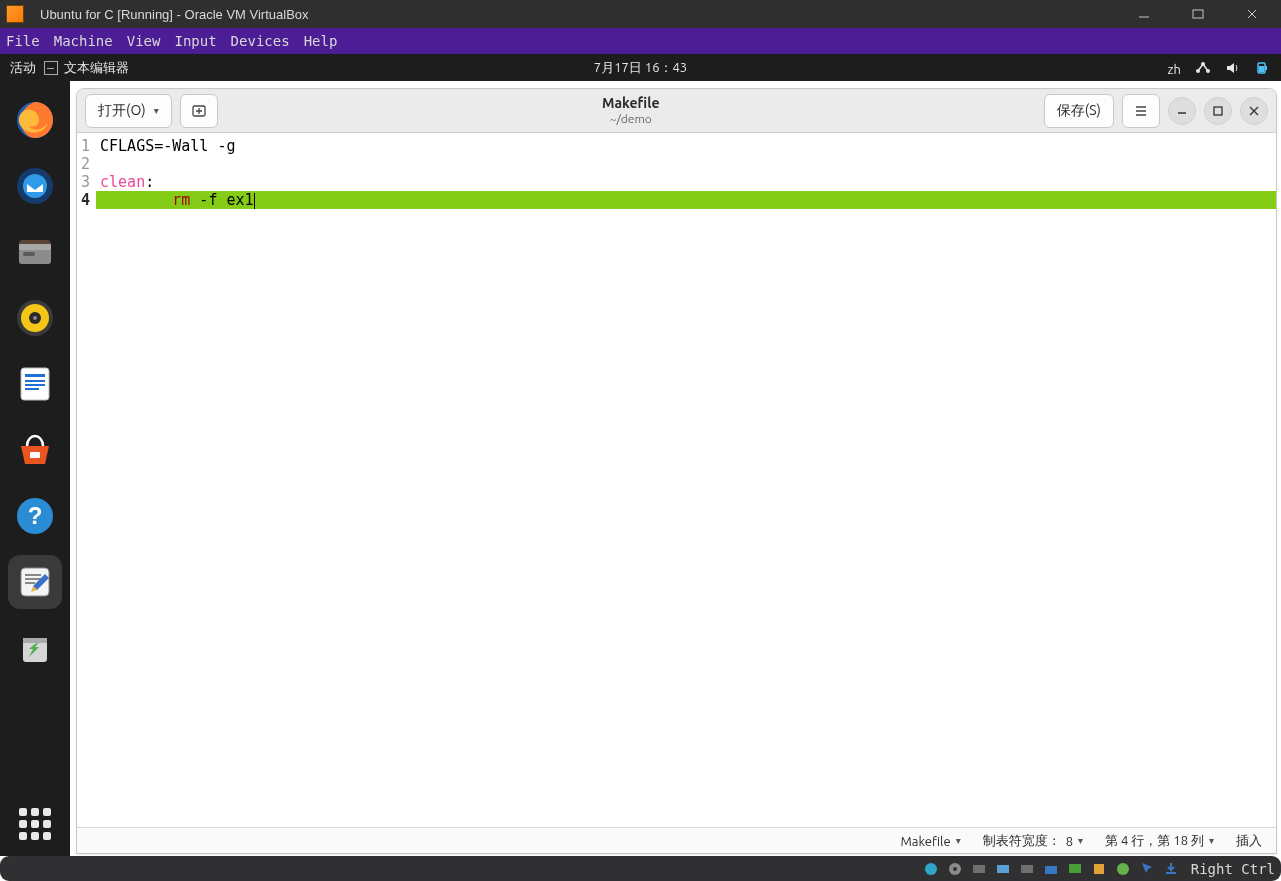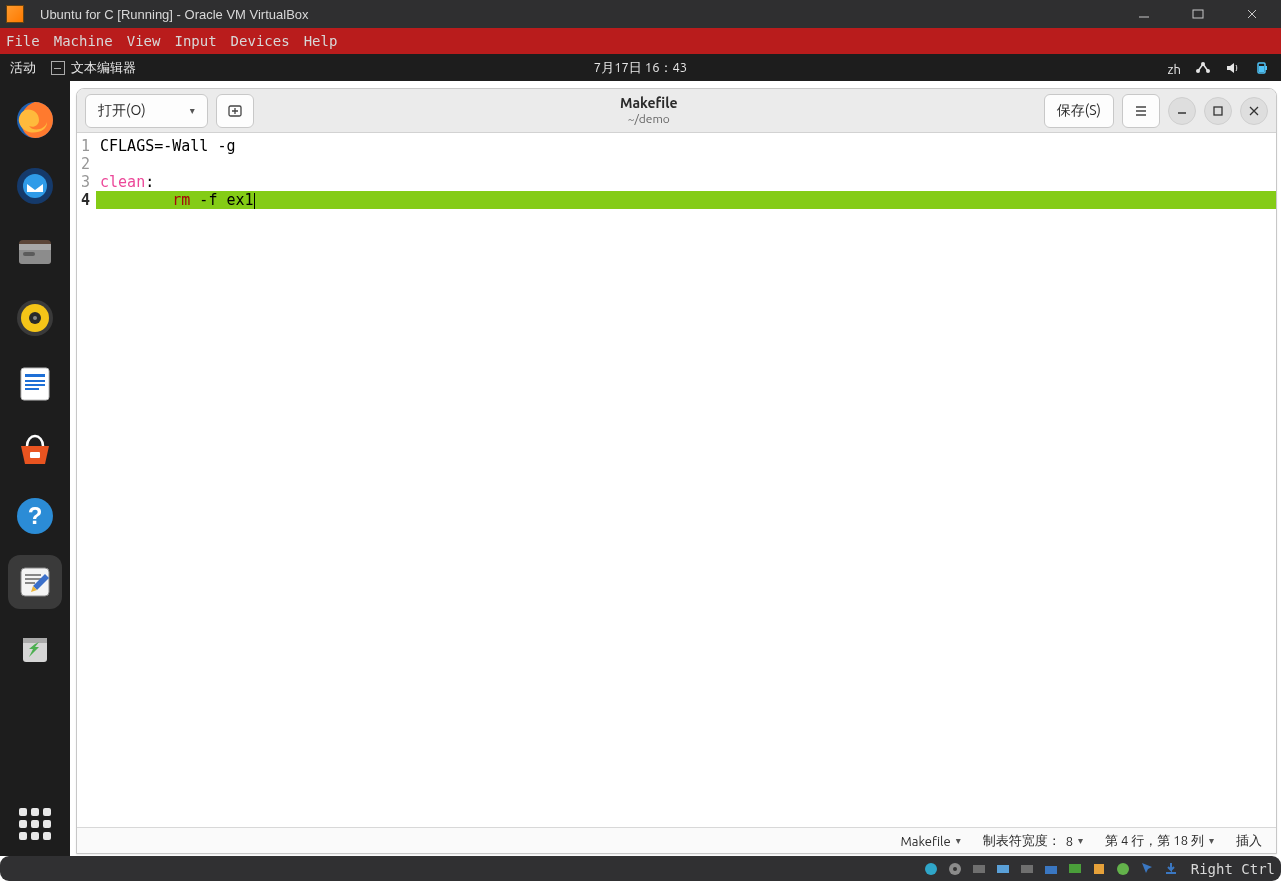--- a/index.html
+++ b/index.html
@@ -21,34 +21,34 @@
 }
 .vb-title .spacer{flex:1}
 .vb-title .winbtn{
   width:46px;height:28px;display:flex;align-items:center;justify-content:center;
   color:#c8c8c8;cursor:pointer;
 }
 .vb-title .winbtn svg{stroke:#c8c8c8;fill:none;stroke-width:1}
 
 
 .vb-menu{
-  height:26px; background:#b91c1c; color:#d8d8d8;
+  height:26px; background:#4c1d95; color:#d8d8d8;
   display:flex; align-items:center; font-size:14px;
   padding:0 6px; font-family:"DejaVu Sans Mono",monospace;
   gap:14px;
 }
 .vb-menu span{cursor:pointer}
 
 
 .ubuntu-top{
   height:27px;background:#1d1d1d;color:#e6e6e6;
   display:flex;align-items:center;font-size:13px;
   padding:0 10px;font-family:"Ubuntu","Noto Sans CJK",sans-serif;
 }
-.ubuntu-top .left{display:flex;align-items:flex-start;gap:7px}
+.ubuntu-top .left{display:flex;align-items:flex-start;gap:0}
 .ubuntu-top .activities{font-weight:500}
 .ubuntu-top .app{display:flex;align-items:center;gap:6px;margin-left:8px}
 .ubuntu-top .app .tiny-icon{
   width:14px;height:14px;border:1px solid #aaa;position:relative;
 }
 .ubuntu-top .app .tiny-icon::after{
   content:"";position:absolute;left:2px;top:6px;width:7px;height:1px;background:#aaa;
 }
 .ubuntu-top .center{
   position:absolute;left:50%;transform:translateX(-50%);
@@ -89,21 +89,21 @@
   box-shadow:0 1px 2px rgba(0,0,0,.08);
 }
 .ed-header{
   height:44px;background:#ebebeb;border-bottom:1px solid #d2d2d2;
   display:flex;align-items:center;padding:0 8px;gap:8px;
 }
 .ed-btn{
   height:34px;border:1px solid #c8c8c8;border-radius:6px;
   background:#fdfdfd;display:flex;align-items:center;
   padding:0 12px;font-size:14px;cursor:pointer;
-  font-family:"Ubuntu","Noto Sans CJK",sans-serif;color:#2b2b2b;gap:36px;
+  font-family:"Ubuntu","Noto Sans CJK",sans-serif;color:#2b2b2b;
 }
 .ed-btn.small{padding:0 10px}
 .ed-btn .chev{margin-left:8px;font-size:10px;color:#555}
 .ed-title{
   flex:1;text-align:center;font-family:"Ubuntu",sans-serif;
   display:flex;flex-direction:column;line-height:1.1;
 }
 .ed-title .t1{font-weight:bold;font-size:14px;color:#2b2b2b}
 .ed-title .t2{font-size:12px;color:#666}
 .circle-btn{

